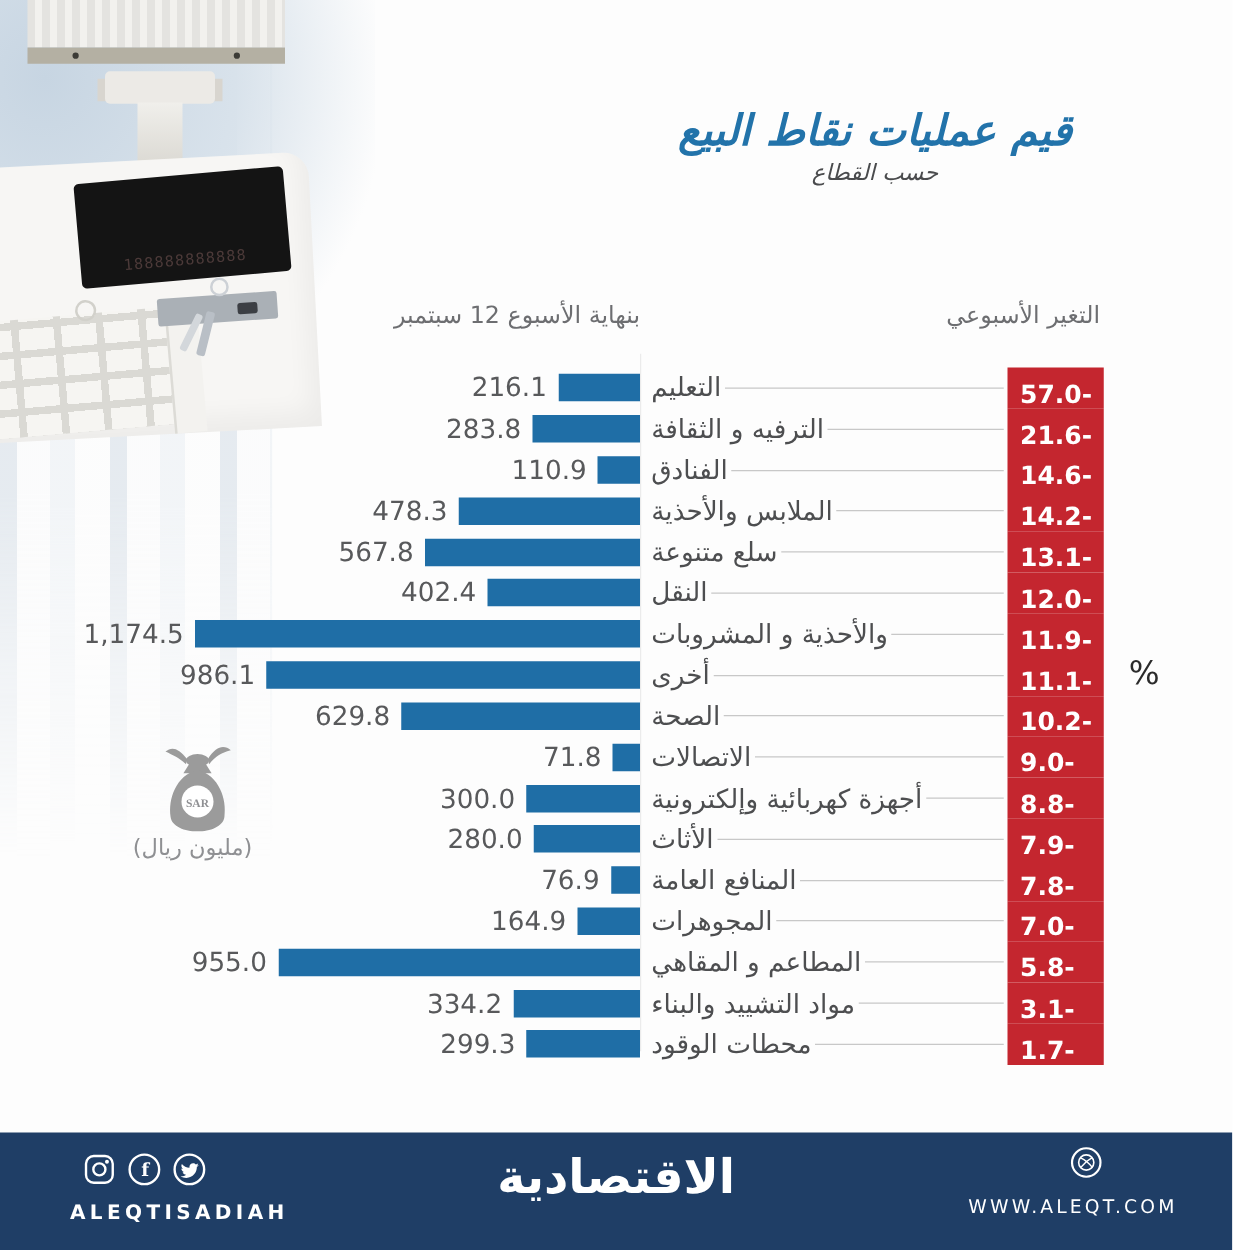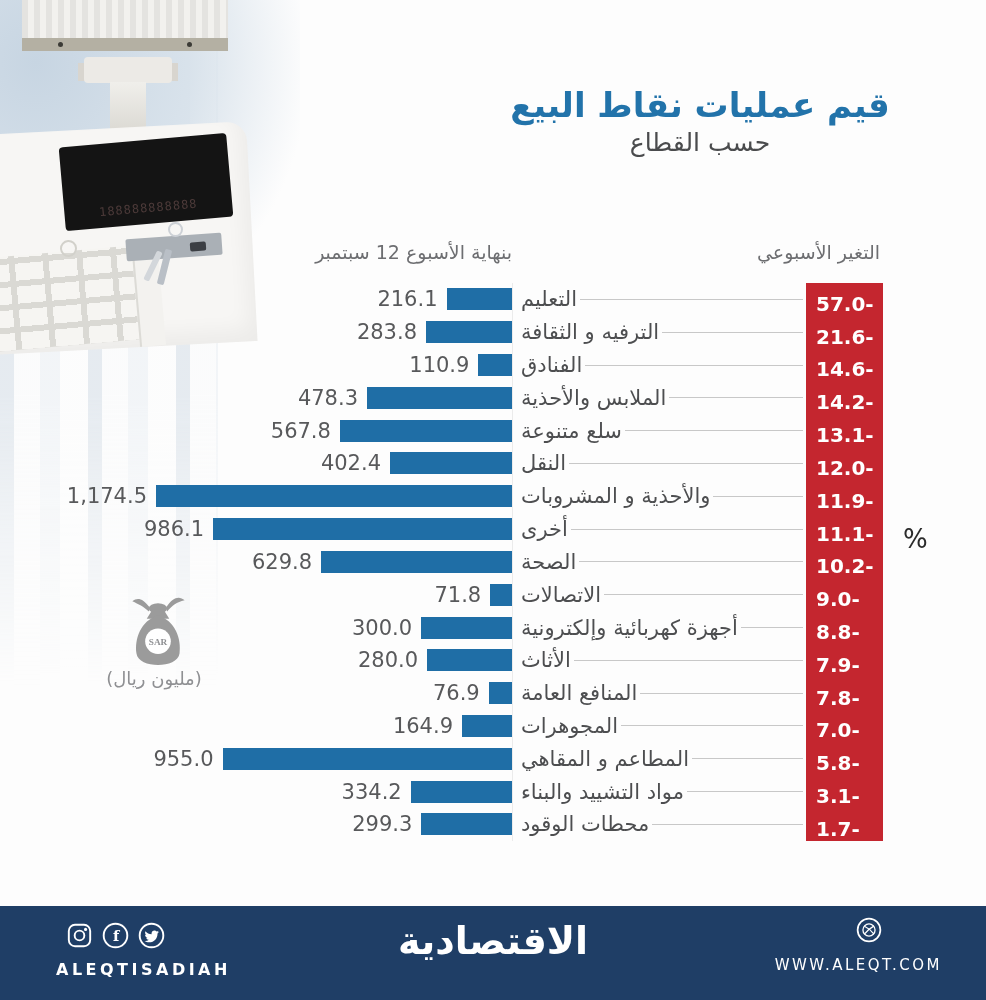--- a/index.html
+++ b/index.html
@@ -46,31 +46,31 @@
   .keygrid{left:-16px;top:252px;width:152px;height:94px;transform:rotate(-5deg);background-color:#f6f5f2;
     background-image:repeating-linear-gradient(90deg,transparent 0 28px,#dad9d4 28px 34px),
                      repeating-linear-gradient(0deg,transparent 0 17px,#dad9d4 17px 23px);}
   .keycol{left:136px;top:252px;width:26px;height:94px;background:#f3f2ef;border-left:2px solid #dcdbd6;transform:rotate(-5deg);}
   .pastel{left:162px;top:250px;width:58px;height:96px;transform:rotate(-5deg);display:flex;flex-direction:column;position:absolute;}
   .pastel div{flex:1;}
   .p1{background:#e6b7ba;} .p2{background:#f0ede0;} .p3{background:#cfe2cb;}
   .p4{background:#f2ecc4;} .p5{background:#c9dcec;} .p6{background:#efede0;}
 
   
-  .title-block{position:absolute;left:420px;top:84px;width:560px;text-align:center;}
+  .title-block{position:absolute;left:420px;top:84px;width:560px;text-align:center;font-style:italic;}
   .main-title{font-size:34px;font-weight:bold;color:var(--title-color);line-height:1.25;}
-  .sub-title{font-size:25px;color:#4a4b4d;line-height:1.3;}
+  .sub-title{font-size:18px;color:#4a4b4d;line-height:1.3;}
 
   
   .col-head{position:absolute;top:241px;font-size:19px;color:#6d6e71;}
   .col-head.value{right:474px;}
   .col-head.change{right:106px;}
 
   
-  .chart{position:absolute;left:56px;top:283px;width:827px;}
+  .chart{position:absolute;left:56px;top:294px;width:827px;}
   .axis-line{position:absolute;left:512px;top:283px;width:1px;height:558px;background:rgba(0,0,0,.07);}
   .row{display:flex;height:32.82px;align-items:stretch;}
   .valbar{width:456px;display:flex;justify-content:flex-end;align-items:center;}
   .val{font-size:21px;color:#58595b;margin-right:9px;white-space:nowrap;direction:ltr;}
   .bar{height:22px;background:var(--bar-color);}
   .cat{width:294px;display:flex;align-items:center;padding-left:9px;}
   .cat-label{font-size:21px;color:#4d4e50;white-space:nowrap;}
   .leader{flex:1;height:1px;background:#c8c8c8;margin:0 3px;min-width:2px;}
   .chg{width:77px;background:var(--change-bg);display:flex;align-items:flex-end;padding-left:10px;}
   .chg span{color:#fff;font-size:20px;font-weight:600;direction:ltr;}

